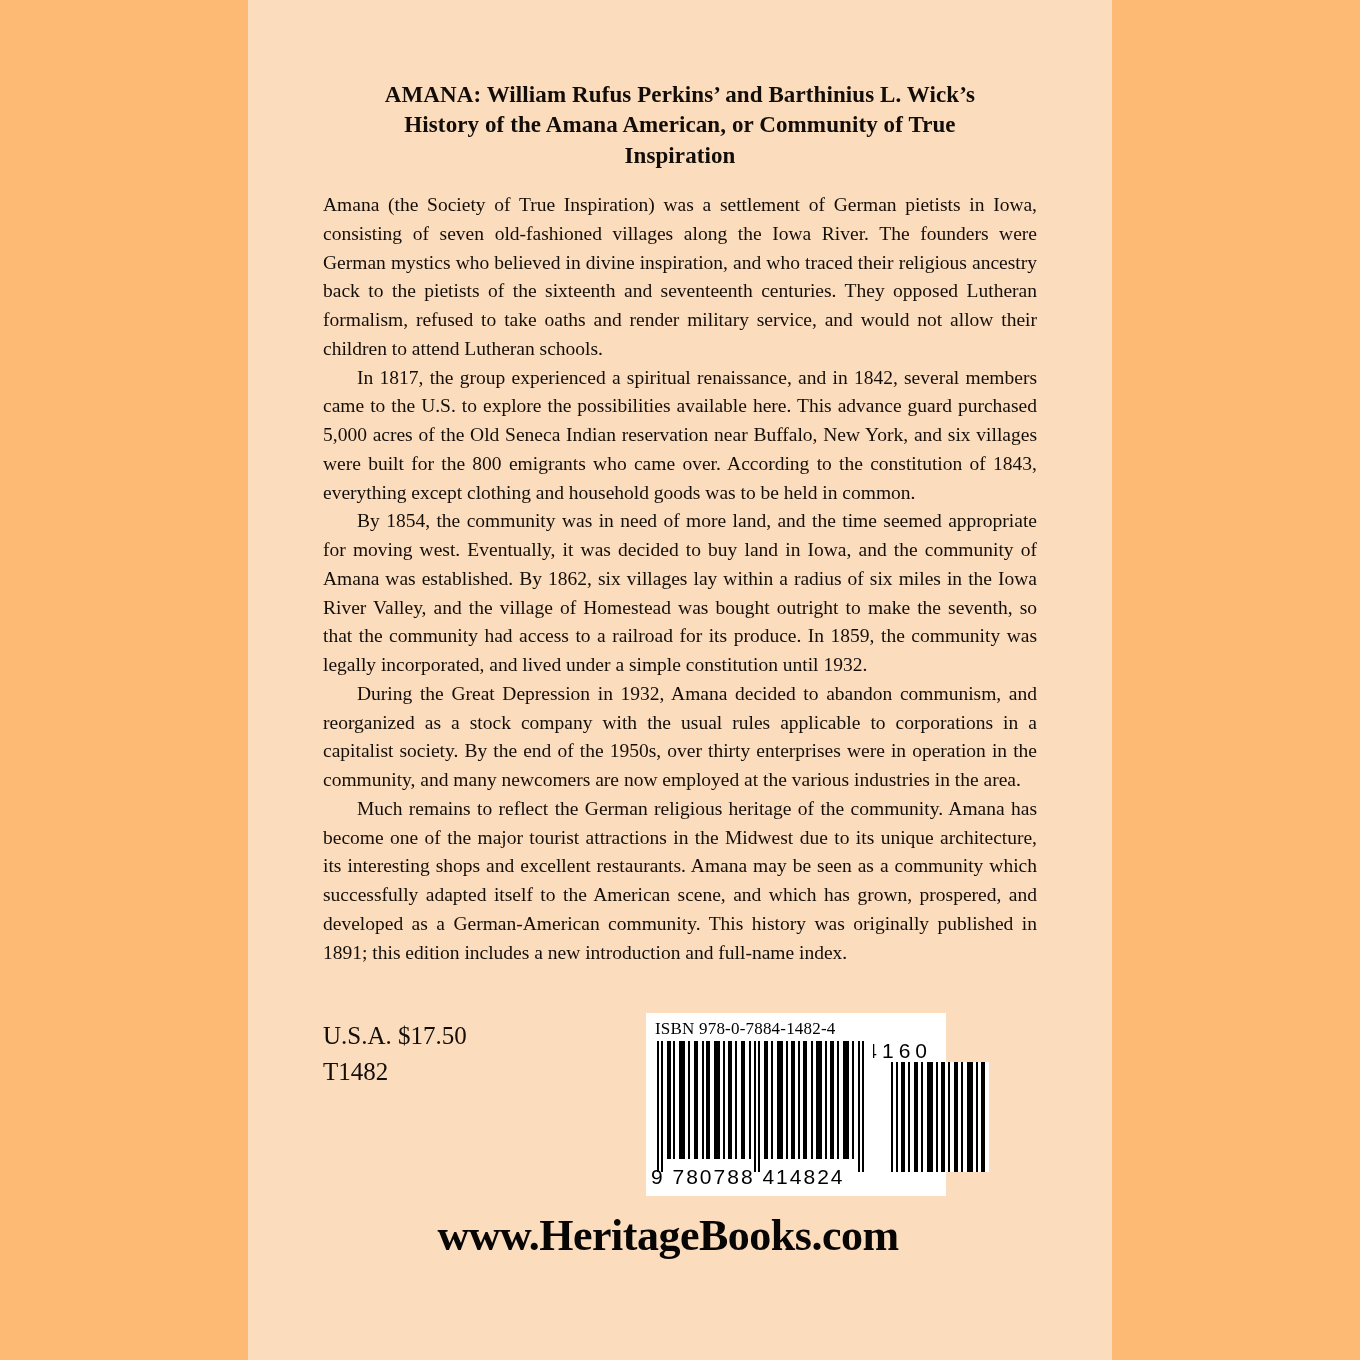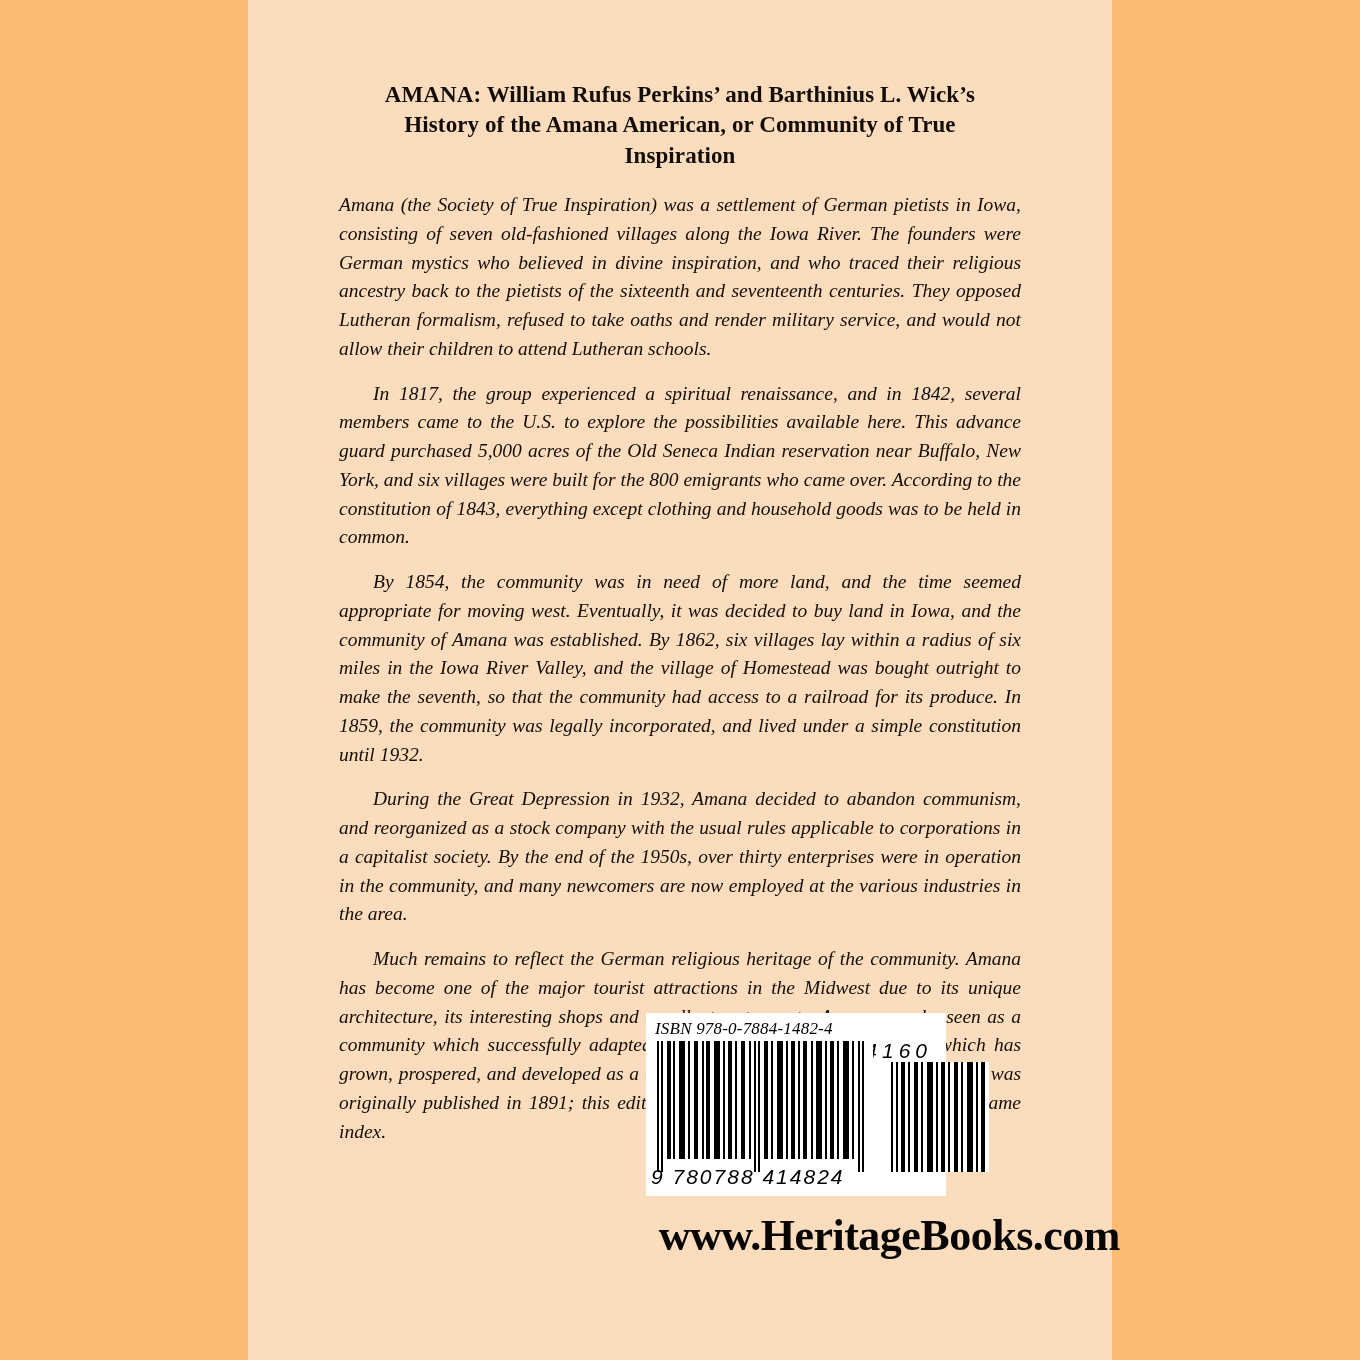--- a/index.html
+++ b/index.html
@@ -58,23 +58,22 @@
   }
   .body-text {
     margin-top: 20px;
     font-size: 19.5px;
     line-height: 1.475;
     color: #140e09;
     text-align: justify;
     text-justify: inter-word;
   }
   .body-text p {
-    margin: 16px;
+    margin: 0;
     text-indent: 34px;
-    font-style: italic;
   }
   .body-text p.first {
     text-indent: 0;
   }
   .price-block {
     position: absolute;
     left: 75px;
     top: 1018px;
     font-size: 25px;
     line-height: 1.42;
@@ -85,21 +84,20 @@
   }
   .barcode-box {
     position: absolute;
     left: 398px;
     top: 1013px;
     width: 300px;
     height: 183px;
     background: #ffffff;
     box-sizing: border-box;
     padding: 4px;
-    font-style: italic;
   }
   .isbn-text {
     position: absolute;
     left: 9px;
     top: 6px;
     font-size: 17px;
     color: #000;
     font-family: "Liberation Serif", serif;
     letter-spacing: 0.2px;
   }
@@ -135,27 +133,26 @@
     font-family: "Liberation Sans", sans-serif;
     letter-spacing: 2.0px;
     color: #000;
     white-space: nowrap;
   }
   .website {
     position: absolute;
     left: 0;
     top: 1210px;
     width: 840px;
-    text-align: right;
+    text-align: center;
     font-family: "Liberation Serif", serif;
     font-weight: bold;
     font-size: 44px;
     color: #080604;
     letter-spacing: -0.5px;
-    padding-left: 32px;
   }
 </style>
 </head>
 <body>
 
 <div id="page">
   <div id="cover">
 
     <div class="inner">
       <div class="title">
@@ -166,20 +163,24 @@
 
       <div class="body-text">
         <p class="first">Amana (the Society of True Inspiration) was a settlement of German pietists in Iowa, consisting of seven old-fashioned villages along the Iowa River. The founders were German mystics who believed in divine inspiration, and who traced their religious ancestry back to the pietists of the sixteenth and seventeenth centuries. They opposed Lutheran formalism, refused to take oaths and render military service, and would not allow their children to attend Lutheran schools.</p>
         <p>In 1817, the group experienced a spiritual renaissance, and in 1842, several members came to the U.S. to explore the possibilities available here. This advance guard purchased 5,000 acres of the Old Seneca Indian reservation near Buffalo, New York, and six villages were built for the 800 emigrants who came over. According to the constitution of 1843, everything except clothing and household goods was to be held in common.</p>
         <p>By 1854, the community was in need of more land, and the time seemed appropriate for moving west. Eventually, it was decided to buy land in Iowa, and the community of Amana was established. By 1862, six villages lay within a radius of six miles in the Iowa River Valley, and the village of Homestead was bought outright to make the seventh, so that the community had access to a railroad for its produce. In 1859, the community was legally incorporated, and lived under a simple constitution until 1932.</p>
         <p>During the Great Depression in 1932, Amana decided to abandon communism, and reorganized as a stock company with the usual rules applicable to corporations in a capitalist society. By the end of the 1950s, over thirty enterprises were in operation in the community, and many newcomers are now employed at the various industries in the area.</p>
         <p>Much remains to reflect the German religious heritage of the community. Amana has become one of the major tourist attractions in the Midwest due to its unique architecture, its interesting shops and excellent restaurants. Amana may be seen as a community which successfully adapted itself to the American scene, and which has grown, prospered, and developed as a German-American community. This history was originally published in 1891; this edition includes a new introduction and full-name index.</p>
       </div>
     </div>
 
+    <div class="price-block">
+      <div>U.S.A.  $17.50</div>
+      <div>T1482</div>
+    </div>
 
     <div class="barcode-box">
       <div class="isbn-text">ISBN 978-0-7884-1482-4</div>
       <div class="addon-digits">24160</div>
 
       <svg class="bars-main" viewBox="0 0 218 131" preserveAspectRatio="none">
         <rect x="0" y="0" width="218" height="131" fill="#ffffff"></rect>
         <g fill="#000000">
           <rect x="2" y="0" width="2" height="131"></rect>
           <rect x="6" y="0" width="2" height="131"></rect>

